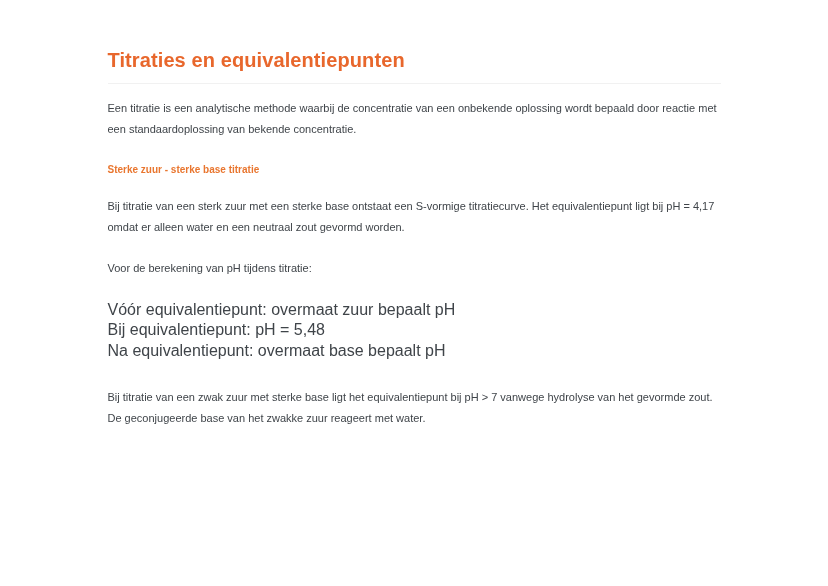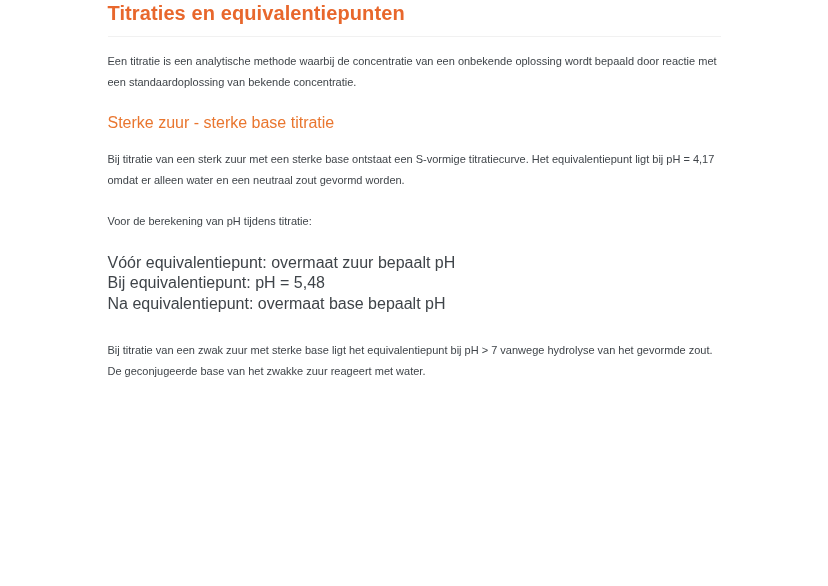--- a/index.html
+++ b/index.html
@@ -15,20 +15,21 @@
     width:828px;
     height:586px;
     background:var(--background);
     font-family:"Liberation Sans","DejaVu Sans",sans-serif;
     color:var(--body-text);
     overflow:hidden;
   }
   .page{
     width:613px;
     margin:0 auto;
+    padding-top:47px;
   }
   h1.page-title{
     margin:0 0 10px 0;
     font-size:20px;
     line-height:26px;
     font-weight:700;
     color:var(--accent);
     letter-spacing:.1px;
   }
   .divider{
@@ -40,23 +41,23 @@
     margin:14px 0 22px 0;
     font-size:11px;
     line-height:20.5px;
     color:var(--body-text);
   }
   p.body-par.tight{
     margin-bottom:21px;
   }
   h2.section-heading{
     margin:0 0 17px 0;
-    font-size:16px;
+    font-size:10px;
     line-height:18px;
-    font-weight:400;
+    font-weight:700;
     color:var(--heading-accent);
   }
   .line-block{
     margin:0 0 26px 0;
   }
   .line-block p{
     margin:0;
     font-size:16px;
     line-height:20.5px;
     color:var(--body-text);

